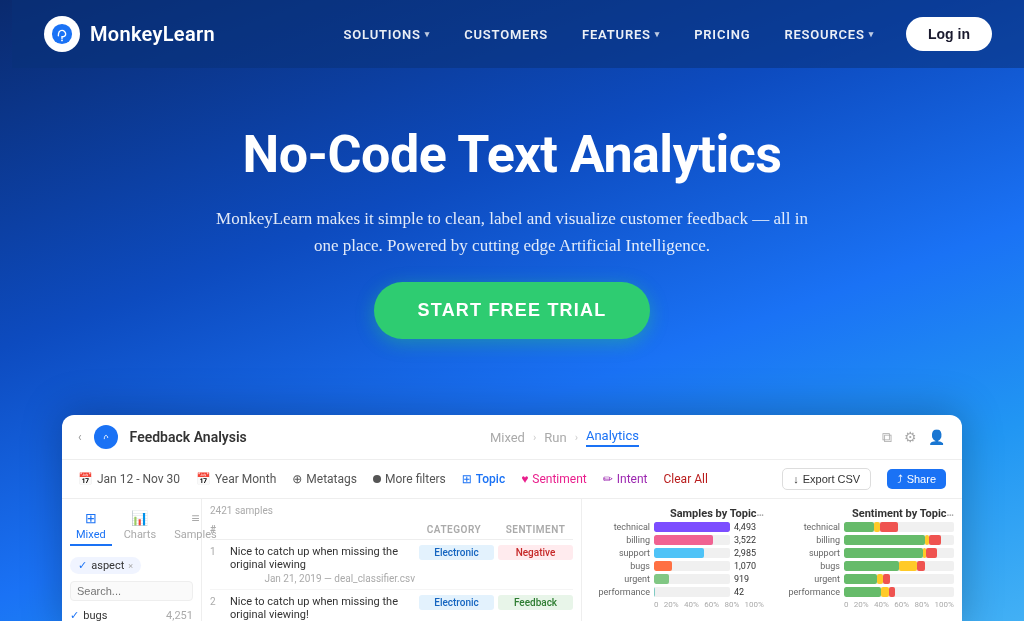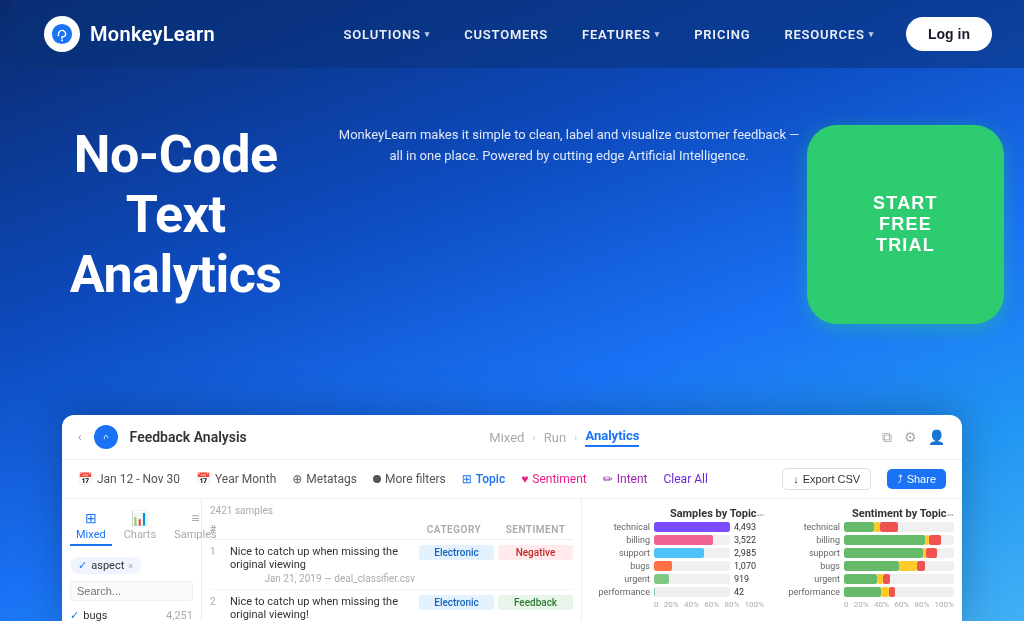--- a/index.html
+++ b/index.html
@@ -34,30 +34,30 @@
       margin-left: 12px;
     }
 
     
     .hero {
       position: absolute; top: 0; left: 0; right: 0; bottom: 0;
       background: linear-gradient(160deg, #0a2a6e 0%, #0d4bbf 35%, #1a72f5 60%, #2196f3 80%, #42b0f5 100%);
     }
     .hero-content {
       position: absolute; top: 85px; left: 0; right: 0;
-      display: flex; flex-direction: row; text-align: center;
+      display: flex; flex-direction: column; align-items: center; text-align: center;
       padding: 40px 20px 0;
     }
     .hero-title {
       color: white; font-size: 52px; font-weight: 700; line-height: 1.15;
       margin-bottom: 20px; letter-spacing: -0.5px;
     }
     .hero-subtitle {
-      color: rgba(255,255,255,0.88); font-size: 13px; line-height: 1.6;
-      max-width: 600px; margin-bottom: 49px;
+      color: rgba(255,255,255,0.88); font-size: 17px; line-height: 1.6;
+      max-width: 600px; margin-bottom: 23px; font-family: Liberation Serif, serif;
     }
     .cta-btn {
       background: #2ecc71; color: white; font-size: 18px; font-weight: 700;
       letter-spacing: 1.2px; text-transform: uppercase;
       border: none; border-radius: 30px; padding: 18px 44px; cursor: pointer;
       box-shadow: 0 4px 18px rgba(46,204,113,0.4);
     }
 
     
     .dashboard-preview {
@@ -74,34 +74,34 @@
     }
     .db-nav-arrow { color: #999; font-size: 12px; cursor: pointer; }
     .db-logo-small {
       width: 24px; height: 24px; background: #1a72f5; border-radius: 50%;
       display: flex; align-items: center; justify-content: center;
     }
     .db-logo-small svg { width: 14px; height: 14px; }
     .db-title { font-size: 14px; font-weight: 600; color: #333; }
     .db-breadcrumb { display: flex; align-items: center; gap: 8px; margin-left: auto; margin-right: auto; }
     .db-step { font-size: 13px; color: #aaa; }
-    .db-step.active { color: #1a72f5; font-weight: 700; border-bottom: 2px solid #1a72f5; padding-bottom: 2px; }
+    .db-step.active { color: #1a72f5; font-weight: 400; border-bottom: 2px solid #1a72f5; padding-bottom: 2px; }
     .db-step-arrow { color: #ccc; font-size: 11px; }
     .db-icons { display: flex; gap: 12px; color: #aaa; font-size: 14px; }
 
     
     .db-filterbar {
       display: flex; align-items: center; padding: 8px 16px; gap: 16px;
       border-bottom: 1px solid #eee; font-size: 12px; flex-wrap: wrap;
     }
     .filter-item { display: flex; align-items: center; gap: 4px; color: #555; cursor: pointer; }
     .filter-blue { color: #1a72f5; font-weight: 500; }
     .filter-pink { color: #e91e8c; }
     .filter-purple { color: #9c27b0; }
-    .filter-clear { color: #6d28d9; cursor: pointer; font-size: 12px; }
+    .filter-clear { color: #b91c1c; cursor: pointer; font-size: 12px; }
     .export-btn {
       margin-left: auto; background: white; border: 1px solid #ddd;
       border-radius: 5px; padding: 4px 10px; font-size: 11px; color: #333;
       cursor: pointer; display: flex; align-items: center; gap: 4px;
     }
     .share-btn {
       background: #1a72f5; color: white; border: none;
       border-radius: 5px; padding: 4px 10px; font-size: 11px;
       cursor: pointer; display: flex; align-items: center; gap: 4px;
     }

